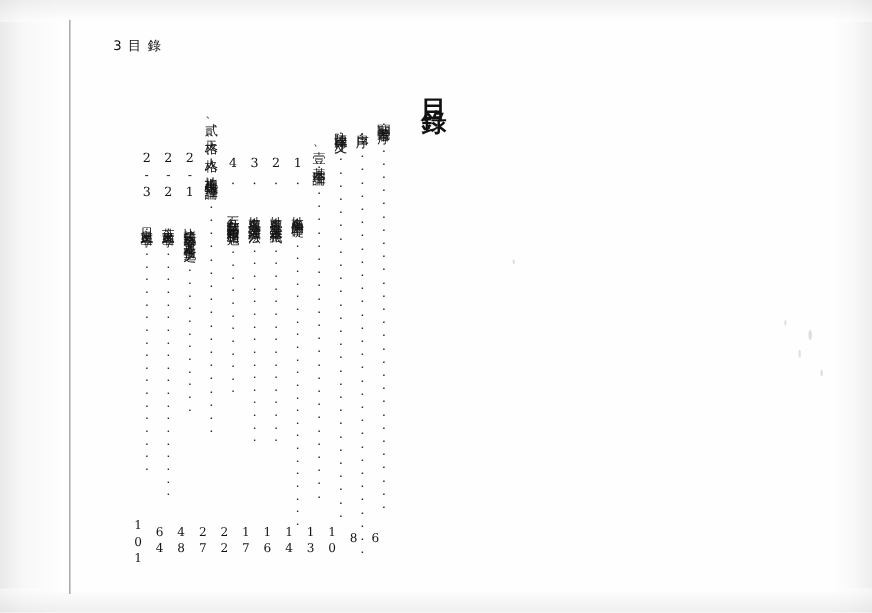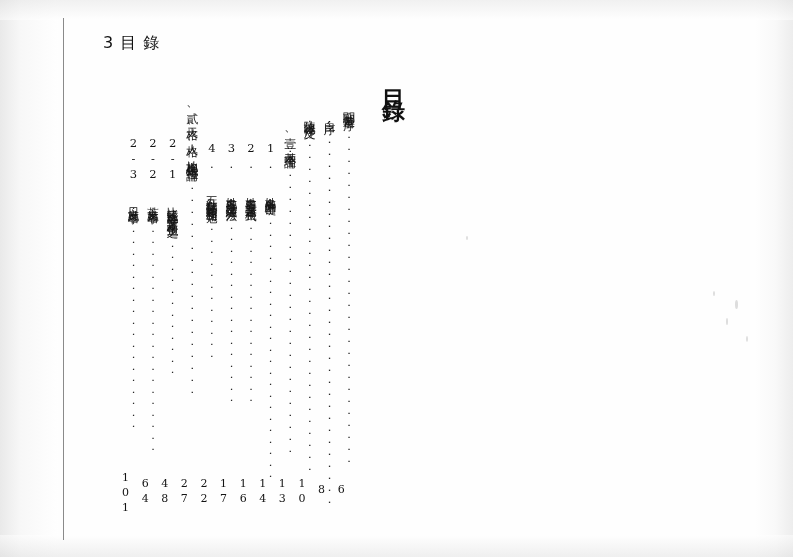--- a/index.html
+++ b/index.html
@@ -56,21 +56,21 @@
     left: 63px; top: 18px;
     width: 1px; height: 522px;
     background: #8a8a8a;
   }
 
   
   .running-head {
     position: absolute;
     left: 103px; top: 33px;
     font-family: "DejaVu Sans", sans-serif;
-    font-size: 16px;
+    font-size: 12px;
     letter-spacing: 1px;
     color: #111;
     white-space: nowrap;
   }
 
   
   .doc-title {
     position: absolute;
     left: 372px; top: 72px;
     width: 34px;

